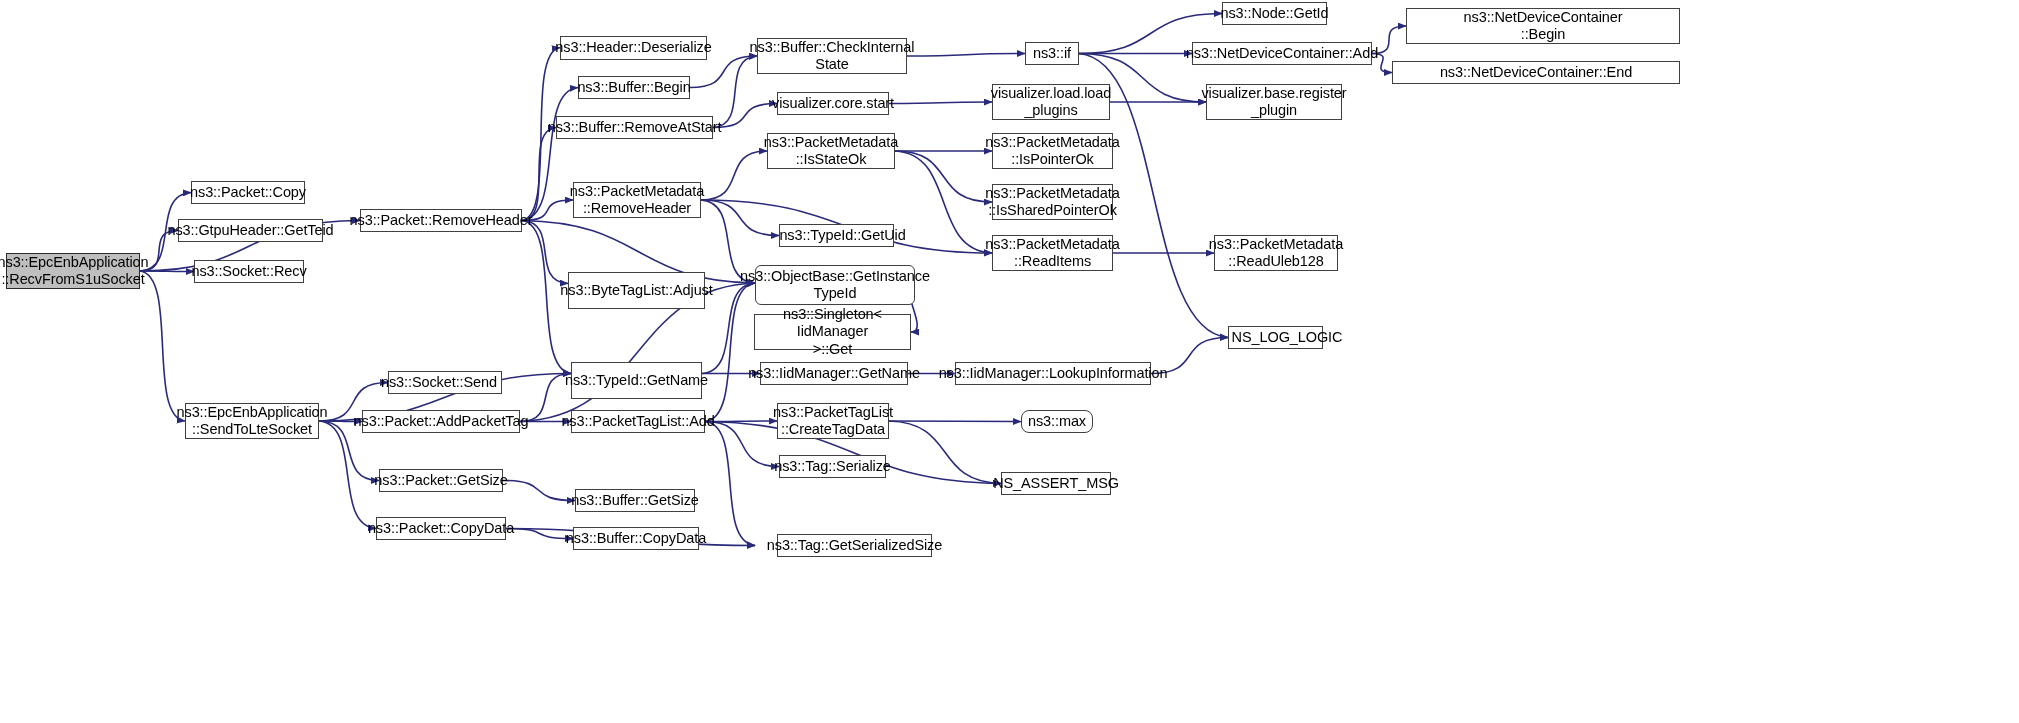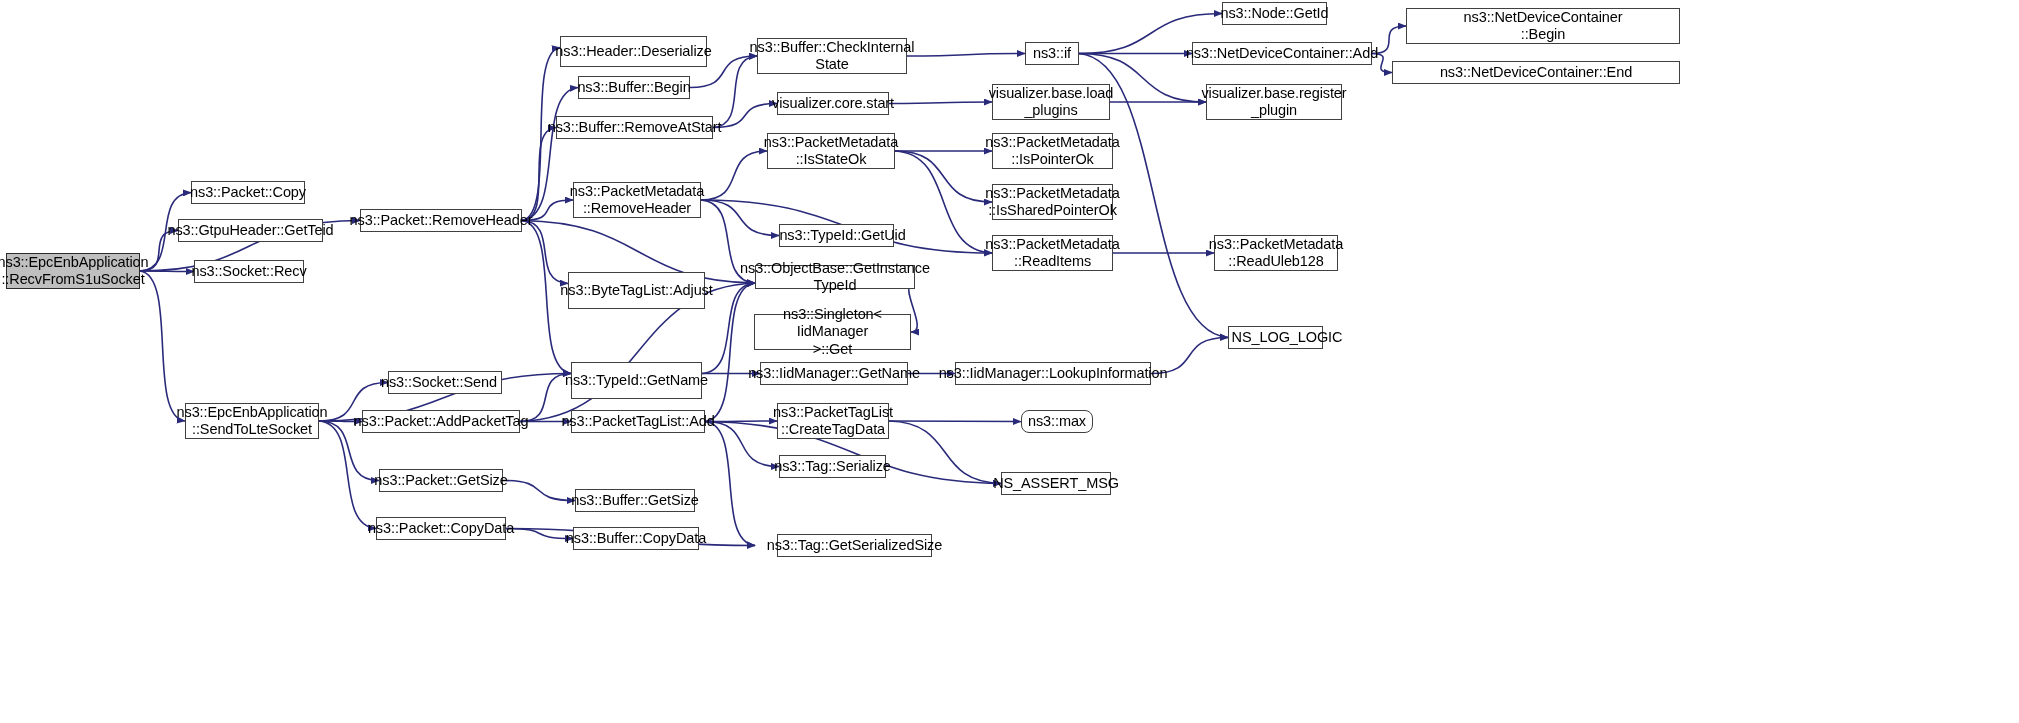--- a/index.html
+++ b/index.html
@@ -113,51 +113,51 @@
   </svg>
   <div id="nodes">
       <div class="node root" style="left: 6px; top: 253px; width: 134px; height: 36px;"><span class="node-label">ns3::EpcEnbApplication
 ::RecvFromS1uSocket</span></div>
       <div class="node" style="left: 191px; top: 181px; width: 114px; height: 23px;"><span class="node-label">ns3::Packet::Copy</span></div>
       <div class="node" style="left: 178px; top: 219px; width: 145px; height: 23px;"><span class="node-label">ns3::GtpuHeader::GetTeid</span></div>
       <div class="node" style="left: 194px; top: 260px; width: 110px; height: 23px;"><span class="node-label">ns3::Socket::Recv</span></div>
       <div class="node" style="left: 185px; top: 403px; width: 134px; height: 36px;"><span class="node-label">ns3::EpcEnbApplication
 ::SendToLteSocket</span></div>
       <div class="node" style="left: 360px; top: 209px; width: 162px; height: 23px;"><span class="node-label">ns3::Packet::RemoveHeader</span></div>
-      <div class="node" style="left: 560px; top: 36px; width: 147px; height: 31px;"><span class="node-label">ns3::Header::Deserialize</span></div>
+      <div class="node" style="left: 560px; top: 36px; width: 147px; height: 24px;"><span class="node-label">ns3::Header::Deserialize</span></div>
       <div class="node" style="left: 578px; top: 76px; width: 112px; height: 23px;"><span class="node-label">ns3::Buffer::Begin</span></div>
       <div class="node" style="left: 556px; top: 116px; width: 157px; height: 23px;"><span class="node-label">ns3::Buffer::RemoveAtStart</span></div>
       <div class="node" style="left: 573px; top: 182px; width: 128px; height: 36px;"><span class="node-label">ns3::PacketMetadata
 ::RemoveHeader</span></div>
       <div class="node" style="left: 568px; top: 272px; width: 137px; height: 37px;"><span class="node-label">ns3::ByteTagList::Adjust</span></div>
       <div class="node" style="left: 571px; top: 362px; width: 131px; height: 37px;"><span class="node-label">ns3::TypeId::GetName</span></div>
       <div class="node" style="left: 388px; top: 371px; width: 114px; height: 23px; justify-content: flex-end;"><span class="node-label">ns3::Socket::Send</span></div>
       <div class="node" style="left: 362px; top: 410px; width: 158px; height: 23px;"><span class="node-label">ns3::Packet::AddPacketTag</span></div>
       <div class="node" style="left: 379px; top: 469px; width: 124px; height: 23px;"><span class="node-label">ns3::Packet::GetSize</span></div>
       <div class="node" style="left: 376px; top: 517px; width: 130px; height: 23px;"><span class="node-label">ns3::Packet::CopyData</span></div>
       <div class="node" style="left: 757px; top: 38px; width: 150px; height: 36px;"><span class="node-label">ns3::Buffer::CheckInternal
 State</span></div>
       <div class="node" style="left: 777px; top: 92px; width: 112px; height: 23px;"><span class="node-label">visualizer.core.start</span></div>
       <div class="node" style="left: 767px; top: 133px; width: 128px; height: 36px;"><span class="node-label">ns3::PacketMetadata
 ::IsStateOk</span></div>
       <div class="node" style="left: 779px; top: 224px; width: 115px; height: 23px; padding-left: 16px;"><span class="node-label">ns3::TypeId::GetUid</span></div>
-      <div class="node" style="left: 755px; top: 265px; width: 160px; height: 24px;"><span class="node-label">ns3::ObjectBase::GetInstance
+      <div class="node" style="left: 755px; top: 265px; width: 160px; height: 40px; border-radius: 6px;"><span class="node-label">ns3::ObjectBase::GetInstance
 TypeId</span></div>
       <div class="node" style="left: 754px; top: 314px; width: 157px; height: 36px;"><span class="node-label">ns3::Singleton&lt; IidManager
 &gt;::Get</span></div>
       <div class="node" style="left: 760px; top: 362px; width: 148px; height: 23px;"><span class="node-label">ns3::IidManager::GetName</span></div>
       <div class="node" style="left: 571px; top: 410px; width: 134px; height: 23px;"><span class="node-label">ns3::PacketTagList::Add</span></div>
       <div class="node" style="left: 777px; top: 403px; width: 112px; height: 36px;"><span class="node-label">ns3::PacketTagList
 ::CreateTagData</span></div>
       <div class="node" style="left: 779px; top: 455px; width: 107px; height: 23px;"><span class="node-label">ns3::Tag::Serialize</span></div>
       <div class="node" style="left: 575px; top: 489px; width: 120px; height: 23px;"><span class="node-label">ns3::Buffer::GetSize</span></div>
       <div class="node" style="left: 573px; top: 527px; width: 126px; height: 23px;"><span class="node-label">ns3::Buffer::CopyData</span></div>
       <div class="node" style="left: 755px; top: 534px; width: 155px; height: 23px; margin-left: 22px;"><span class="node-label">ns3::Tag::GetSerializedSize</span></div>
       <div class="node" style="left: 1025px; top: 42px; width: 54px; height: 23px;"><span class="node-label">ns3::if</span></div>
-      <div class="node" style="left: 992px; top: 84px; width: 118px; height: 36px;"><span class="node-label">visualizer.base.load
+      <div class="node" style="left: 992px; top: 84px; width: 118px; height: 36px;"><span class="node-label">visualizer.load.load
 _plugins</span></div>
       <div class="node" style="left: 992px; top: 133px; width: 121px; height: 36px;"><span class="node-label">ns3::PacketMetadata
 ::IsPointerOk</span></div>
       <div class="node" style="left: 992px; top: 184px; width: 121px; height: 36px;"><span class="node-label">ns3::PacketMetadata
 ::IsSharedPointerOk</span></div>
       <div class="node" style="left: 992px; top: 235px; width: 121px; height: 36px;"><span class="node-label">ns3::PacketMetadata
 ::ReadItems</span></div>
       <div class="node" style="left: 955px; top: 362px; width: 196px; height: 23px;"><span class="node-label">ns3::IidManager::LookupInformation</span></div>
       <div class="node" style="left: 1021px; top: 410px; width: 72px; height: 23px; border-radius: 8px;"><span class="node-label">ns3::max</span></div>
       <div class="node" style="left: 1001px; top: 472px; width: 110px; height: 23px;"><span class="node-label">NS_ASSERT_MSG</span></div>

